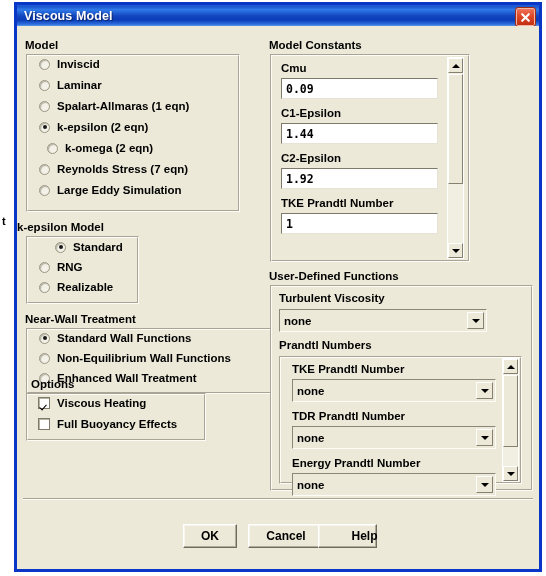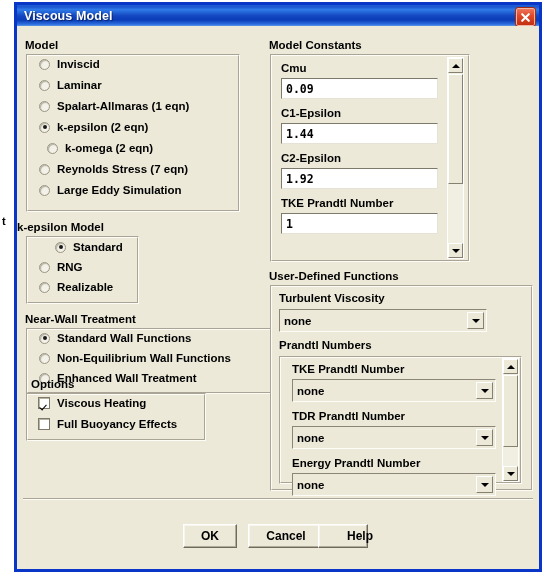--- a/index.html
+++ b/index.html
@@ -482,16 +482,16 @@
       <div class="sb-thumb" style="top:16px; height:72px;"></div>
       <div class="sb-arr dn">
           <span class="tri-d2"></span>
         </div>
     </div>
 
     <div id="sep"></div>
 
     <div class="btn" style="left:166px; top:498px; width:54px;">OK</div>
     <div class="btn" style="left:231px; top:498px; width:76px;">Cancel</div>
-    <div class="btn" style="left:301px; top:498px; width:50px;padding-left:34px;">Help</div>
+    <div class="btn" style="left:301px; top:498px; width:59px;padding-left:34px;">Help</div>
 
   </div>
 </div>
 
 </body></html>

